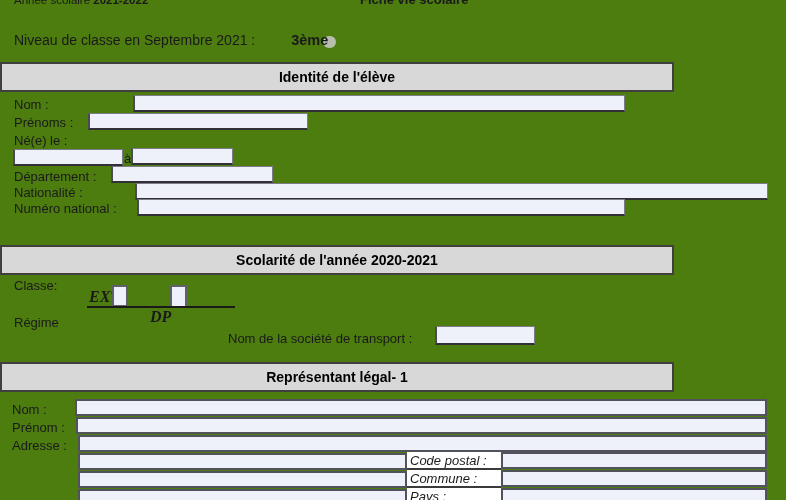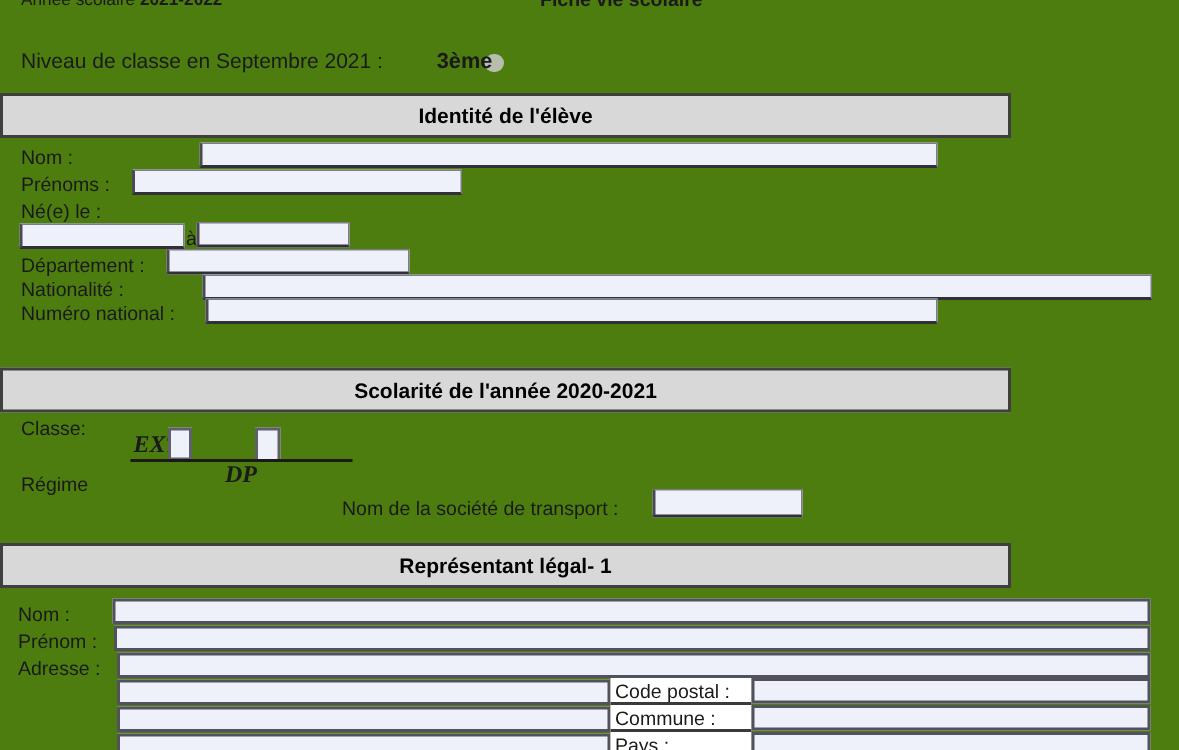--- a/index.html
+++ b/index.html
@@ -37,21 +37,21 @@
   .chk {
     position:absolute; background:#eef0fa;
     border:2px solid #60606a; width:16px; height:22px;
     cursor:pointer;
   }
   .rule { position:absolute; height:2px; background:#1a1a1a; }
   .serifb { font-family:"Liberation Serif", serif; font-weight:bold; font-size:16px;font-style:italic; }
   .cell {
     position:absolute; left:407px; width:94px; height:18px;
     background:#ffffff; font-size:13px; line-height:16px; padding:1px 0 0 3px;
-    border-bottom:2px solid #3a3a3a; white-space:nowrap;
+    border-bottom:2px solid #3a3a3a; white-space:nowrap;font-style:italic;
   }
   .ghost {
     position:absolute; left:323px; top:36px; width:13px; height:12px;
     background:#cacaca; border-radius:6px; opacity:.85;
   }
   .topline { position:absolute; top:-7px; font-size:11.5px; line-height:14px; white-space:nowrap; }
   .levelline { position:absolute; left:14px; top:32px; font-size:14px; line-height:16px; white-space:nowrap; }
   .levelval { font-weight:bold; font-size:14.5px;margin-left:32px; }
   b { font-weight:bold; }
 </style>

